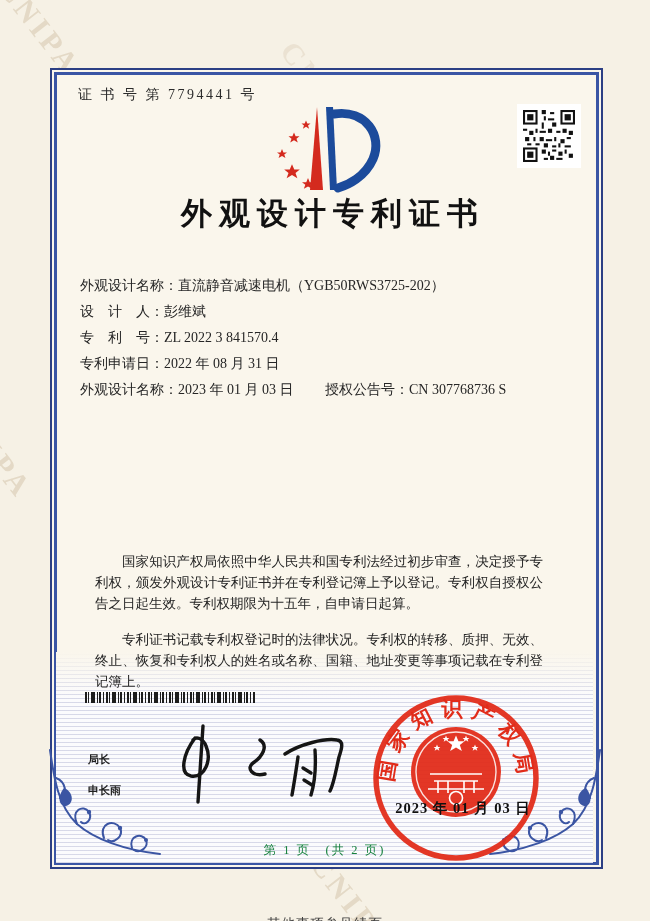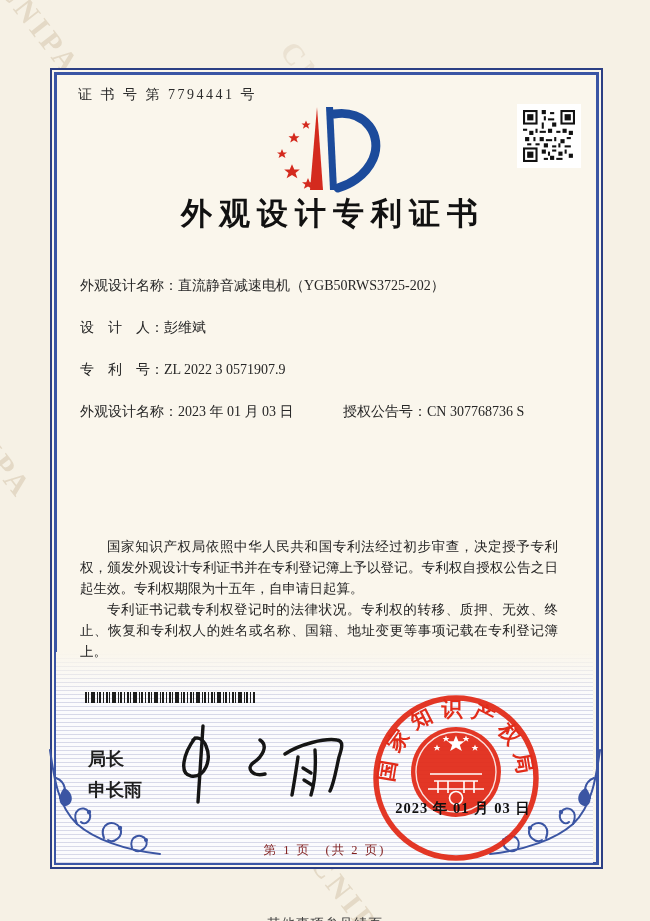--- a/index.html
+++ b/index.html
@@ -28,44 +28,44 @@
   }
   .guilloche::after{content:"";position:absolute;inset:0;
     background:linear-gradient(180deg,#faf6ec 0%,rgba(250,246,236,0) 22%);}
   .content{position:absolute;inset:0;z-index:2;}
   .cert-no{position:absolute;left:78px;top:86px;font-size:14px;letter-spacing:2.5px;color:#2b2b2b;}
   .logo{position:absolute;left:270px;top:104px;width:130px;height:90px;}
   .qr-box{position:absolute;left:517px;top:104px;width:64px;height:64px;background:#fff;
     display:flex;align-items:center;justify-content:center;}
   .title{position:absolute;left:8px;top:193px;width:650px;text-align:center;
     font-size:31px;font-weight:700;letter-spacing:7px;color:#111;}
-  .fields{position:absolute;left:80px;top:276px;width:500px;display:flex;flex-direction:column;gap:22px;}
+  .fields{position:absolute;left:80px;top:276px;width:500px;display:flex;flex-direction:column;gap:6px;}
   .frow{font-size:14px;line-height:20px;white-space:nowrap;color:#262626;}
   .frow .lab{color:#262626;}
   .frow .val{color:#262626;}
-  .grant .pair2{margin-left:46px;}
+  .grant .pair2{margin-left:28px;}
   .paras{position:absolute;left:80px;top:536px;width:478px;font-size:13.5px;line-height:21px;
     text-align:justify;color:#242424;}
-  .paras p{margin:0;text-indent:2em;}
+  .paras p{margin:15px;text-indent:2em;}
   .barcode{position:absolute;left:85px;top:692px;width:170px;height:11px;
     background-image:
       repeating-linear-gradient(90deg,#1d1d1d 0 1px,transparent 1px 3px),
       repeating-linear-gradient(90deg,#1d1d1d 0 2px,transparent 2px 7px);
     z-index:2;}
   .sig-labels{position:absolute;left:88px;top:744px;font-family:"Liberation Sans","DejaVu Sans",sans-serif;
-    font-size:18px;font-weight:600;color:#1f1f1f;line-height:31px;z-index:3;}
+    font-size:11px;font-weight:600;color:#1f1f1f;line-height:31px;z-index:3;}
   .signature{position:absolute;left:165px;top:716px;width:190px;height:95px;z-index:3;}
   .seal{position:absolute;left:368px;top:690px;width:176px;height:176px;z-index:3;}
   .seal-date{position:absolute;left:380px;top:799px;width:166px;text-align:center;
     font-size:14.5px;font-weight:700;letter-spacing:1px;color:#101010;z-index:4;}
   .flourish{position:absolute;width:118px;height:118px;z-index:2;}
   .flourish.left{left:44px;top:748px;}
   .flourish.right{left:488px;top:748px;transform:scaleX(-1);}
   .page-info{position:absolute;left:50px;top:842px;width:549px;text-align:center;
-    font-size:12.5px;letter-spacing:2px;color:#7f1d1d;z-index:3;border-radius:6px;}
+    font-size:12.5px;letter-spacing:2px;color:#15803d;z-index:3;border-radius:6px;}
   .cont-note{position:absolute;left:0;top:915px;width:650px;text-align:center;
     font-size:13.5px;color:#3a3a3a;z-index:2;letter-spacing:1px;}
 </style>
 </head>
 <body>
 
 <div class="wm" style="left:18px;top:-28px;">CNIPA</div>
 <div class="wm light" style="left:300px;top:35px;">CNIPA</div>
 <div class="wm" style="left:400px;top:268px;">CNIPA</div>
 <div class="wm" style="left:-30px;top:395px;">CNIPA</div>
@@ -151,21 +151,24 @@
   <div class="title">外观设计专利证书</div>
 
   <div class="fields">
     <div class="frow">
       <span class="lab">外观设计名称：</span><span class="val">直流静音减速电机（YGB50RWS3725-202）</span>
     </div>
     <div class="frow">
       <span class="lab">设　计　人：</span><span class="val">彭维斌</span>
     </div>
     <div class="frow">
-      <span class="lab">专　利　号：</span><span class="val">ZL 2022 3 0571907.9</span>
+      <span class="lab">专　利　号：</span><span class="val">ZL 2022 3 841570.4</span>
+    </div>
+    <div class="frow">
+      <span class="lab">专利申请日：</span><span class="val">2022 年 08 月 31 日</span>
     </div>
     <div class="frow grant">
       <span><span class="lab">外观设计名称：</span><span class="val">2023 年 01 月 03 日</span></span>
       <span class="pair2"><span class="lab">授权公告号：</span><span class="val">CN 307768736 S</span></span>
     </div>
   </div>
 
   <div class="paras">
     <p>国家知识产权局依照中华人民共和国专利法经过初步审查，决定授予专利权，颁发外观设计专利证书并在专利登记簿上予以登记。专利权自授权公告之日起生效。专利权期限为十五年，自申请日起算。</p>
     <p>专利证书记载专利权登记时的法律状况。专利权的转移、质押、无效、终止、恢复和专利权人的姓名或名称、国籍、地址变更等事项记载在专利登记簿上。</p>

